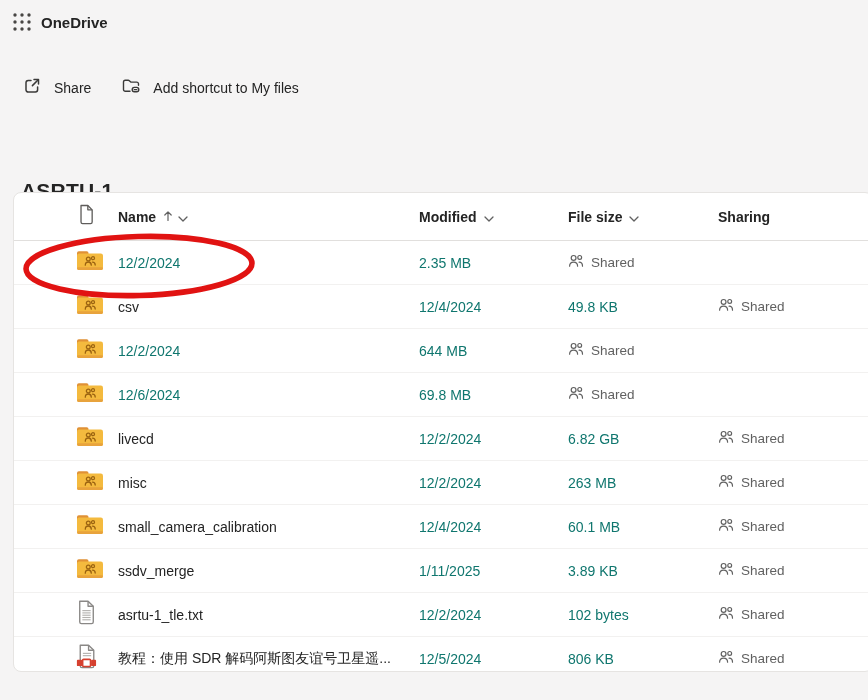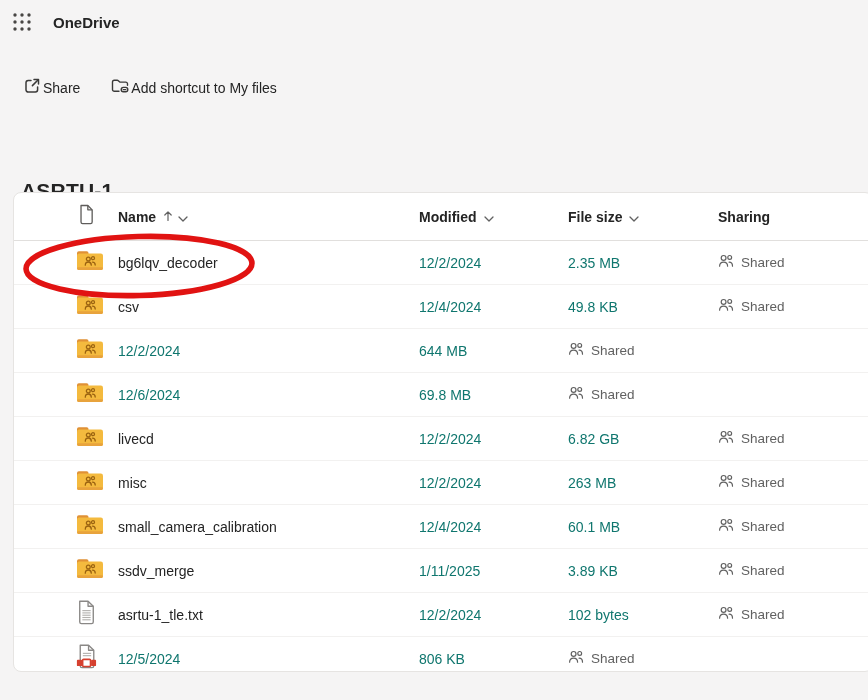--- a/index.html
+++ b/index.html
@@ -7,24 +7,24 @@
     width:868px;height:700px;overflow:hidden;position:relative;
     background:#f5f4f4;
     font-family:"Liberation Sans","DejaVu Sans",sans-serif;
     color:#242424;
     -webkit-font-smoothing:antialiased;
   }
   .abs{position:absolute;}
   
   .appbar{left:0;top:0;width:868px;height:44px;display:flex;align-items:center;}
   .waffle{margin-left:10px;width:24px;height:24px;display:flex;align-items:center;justify-content:center;cursor:pointer;}
-  .app-title{margin-left:19px;font-size:15px;font-weight:700;color:#242424;}
+  .app-title{margin-left:7px;font-size:15px;font-weight:700;color:#242424;}
   
   .toolbar{left:20px;top:74px;display:flex;align-items:center;gap:26px;}
-  .tb-btn{display:flex;align-items:center;gap:1px;font-size:14px;color:#242424;cursor:pointer;padding:2px 2px;border-radius:4px;}
+  .tb-btn{display:flex;align-items:center;gap:12px;font-size:14px;color:#242424;cursor:pointer;padding:2px 2px;border-radius:4px;}
   .tb-btn svg{flex:0 0 auto;}
   
   .page-title{left:21px;top:140px;font-size:21px;font-weight:700;letter-spacing:.2px;margin-top:39px;}
   
   .card{
     left:13px;top:192px;width:860px;height:480px;
     background:#ffffff;border:1px solid #e6e4e2;border-radius:8px;
     box-sizing:border-box;
   }
   .grid-row{
@@ -149,21 +149,20 @@
           <g transform="translate(8.4,6.6)" fill="none" stroke="#9a6210" stroke-width="1.3" stroke-linecap="round">
             <circle cx="3.9" cy="3.4" r="1.9"></circle>
             <path d="M0.9 9.6 c0 -2 1.4 -3.2 3 -3.2 s3 1.2 3 3.2"></path>
             <circle cx="8.6" cy="2.6" r="1.5"></circle>
             <path d="M8.1 6.5 c1.6 0 2.7 1.2 2.7 3"></path>
           </g>
         </svg>
       </span>
 
     </div>
-    <div class="cell-name">bg6lqv_decoder</div>
     <div class="cell-dim">12/2/2024</div>
     <div class="cell-dim">2.35 MB</div>
     <div class="cell-sharing">
       <span>
         <svg width="16" height="16" viewBox="0 0 16 16" fill="none" stroke="#616161" stroke-width="1.2" stroke-linecap="round">
           <circle cx="5.6" cy="4.9" r="2.4"></circle>
           <path d="M1.6 13.2 c0 -2.6 1.8 -4.1 4 -4.1 s4 1.5 4 4.1"></path>
           <circle cx="11.7" cy="4.4" r="1.9"></circle>
           <path d="M11.1 9.2 c2.1 0 3.4 1.6 3.4 4"></path>
         </svg>
@@ -436,20 +435,21 @@
           <g stroke="#b3b1af" stroke-width="1.1">
             <path d="M6.5 9 h8"></path>
                 <path d="M6.5 11.2 h8"></path>
           </g>
           <rect x="0.8" y="15.2" width="5" height="6" rx="0.9" fill="#d6402f"></rect>
           <rect x="6.3" y="14.8" width="7.6" height="6.8" rx="0.9" fill="#ffffff" stroke="#d6402f" stroke-width="1.6"></rect>
           <rect x="14.4" y="15.2" width="4.8" height="6" rx="0.9" fill="#d6402f"></rect>
         </svg>
       </span>
     </div>
+    <div class="cell-name">教程：使用 SDR 解码阿斯图友谊号卫星遥...</div>
     <div class="cell-dim">12/5/2024</div>
     <div class="cell-dim">806 KB</div>
     <div class="cell-sharing">
       <span>
         <svg width="16" height="16" viewBox="0 0 16 16" fill="none" stroke="#616161" stroke-width="1.2" stroke-linecap="round">
           <circle cx="5.6" cy="4.9" r="2.4"></circle>
           <path d="M1.6 13.2 c0 -2.6 1.8 -4.1 4 -4.1 s4 1.5 4 4.1"></path>
           <circle cx="11.7" cy="4.4" r="1.9"></circle>
           <path d="M11.1 9.2 c2.1 0 3.4 1.6 3.4 4"></path>
         </svg>

